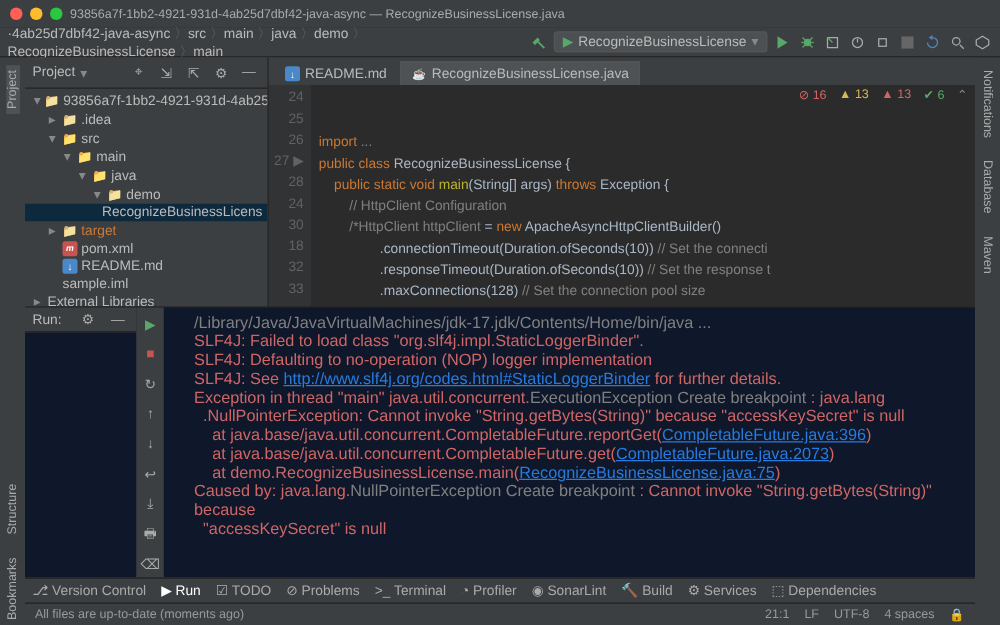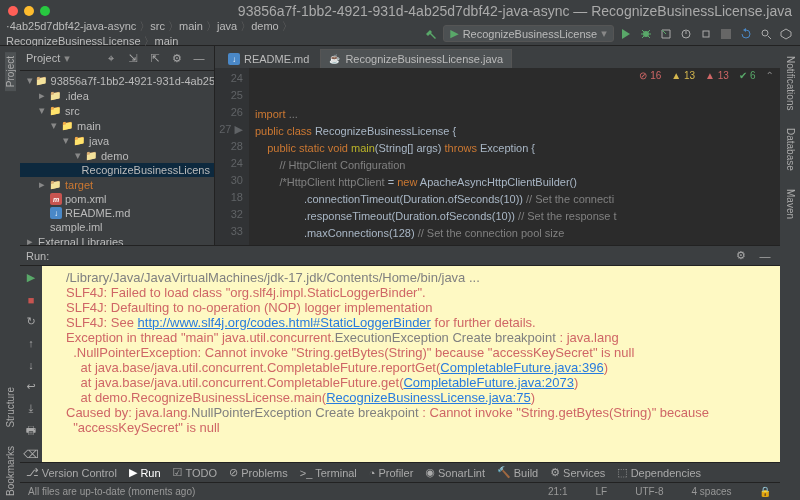--- a/index.html
+++ b/index.html
@@ -1,21 +1,21 @@
 <!DOCTYPE html>
 <html><head>
 <meta charset="utf-8">
 <style>
 * { margin: 0; padding: 0; box-sizing: border-box; font-family: -apple-system, "Segoe UI", sans-serif; }
 body { background: #2b2b2b; color: #bbb; font-size: 11px; width: 800px; height: 500px; overflow: hidden; display: flex; flex-direction: column; }
 .titlebar { height: 22px; background: #3c3f41; display: flex; align-items: center; padding: 0 8px; gap: 6px; }
 .traffic { display: flex; gap: 6px; }
 .dot { width: 10px; height: 10px; border-radius: 50%; }
 .dot.r { background: #ff5f57; } .dot.y { background: #febc2e; } .dot.g { background: #28c840; }
-.title { flex: 1; text-align: right; color: #aaa; font-size: 14px; }
+.title { flex: 1; text-align: left; color: #aaa; font-size: 10px; }
 .navbar { height: 24px; background: #3c3f41; display: flex; align-items: center; padding: 0 6px; gap: 4px; border-bottom: 1px solid #222; font-size: 11px; }
 .crumb { color: #bbb; }
 .sep { color: #666; }
 .dropdown { background: #4c5052; border: 1px solid #555; padding: 1px 6px; border-radius: 3px; display: flex; align-items: center; gap: 4px; color: #bbb; }
 .navbar .spacer { flex: 1; }
 .icon-btn { width: 18px; height: 18px; display: flex; align-items: center; justify-content: center; cursor: pointer; color: #aaa; }
 .tri { width: 0; height: 0; border-style: solid; }
 .tri.play { border-width: 5px 0 5px 8px; border-color: transparent transparent transparent #59a869; }
 .body { flex: 1; display: flex; min-height: 0; }
 .leftbar, .rightbar { width: 20px; background: #3c3f41; display: flex; flex-direction: column; align-items: center; padding-top: 6px; gap: 10px; }
@@ -39,31 +39,31 @@
 .editor { flex: 1; display: flex; flex-direction: column; background: #2b2b2b; min-width: 0; }
 .tabs { display: flex; background: #3c3f41; height: 22px; align-items: flex-end; padding-left: 4px; gap: 2px; }
 .tab { padding: 3px 8px; background: #3c3f41; font-size: 11px; display: flex; align-items: center; gap: 4px; cursor: pointer; border: 1px solid transparent; border-bottom: none; }
 .tab.active { background: #4e5254; border-color: #555; }
 .code { flex: 1; display: flex; font-family: "JetBrains Mono", Menlo, monospace; font-size: 11px; overflow: hidden; position: relative; }
 .gutter { width: 34px; background: #313335; color: #606366; text-align: right; padding: 2px 6px 2px 2px; line-height: 17px; user-select: none; }
 .lines { flex: 1; padding: 2px 0 2px 6px; line-height: 17px; white-space: pre; overflow: hidden; color: #a9b7c6; margin-top: 36px; }
 .kw { color: #cc7832; } .cmt { color: #808080; } .ann { color: #bbb529; }
 .code-status { position: absolute; top: 2px; right: 6px; display: flex; gap: 10px; font-size: 10px; text-align: right; }
 .sico.err { color: #cf6666; } .sico.warn { color: #d6b84e; } .sico.typo { color: #59a869; }
-.runpane { flex: 1; display: flex; flex-direction: column; background: #fef9c3; min-height: 0; }
+.runpane { flex: 1; display: flex; flex-direction: row; background: #0f172a; min-height: 0; }
 .run-head { display: flex; align-items: center; background: #3c3f41; border-bottom: 1px solid #222; height: 20px; padding: 0 6px; gap: 6px; }
 .run-tab { padding: 2px 8px; background: #4e5254; font-size: 11px; }
 .run-body { flex: 1; display: flex; min-height: 0; }
 .run-tools { width: 22px; background: #3c3f41; display: flex; flex-direction: column; align-items: center; padding-top: 4px; gap: 6px; }
 .console { flex: 1; font-family: Menlo, monospace; font-size: 13px; line-height: 15px; padding: 4px 24px; overflow: hidden; white-space: pre-wrap; color: #bbb; }
 .c-red { color: #cf6666; } .c-gray { color: #808080; } .c-link { color: #287bde; text-decoration: underline; cursor: pointer; }
 .toolstrip { height: 20px; background: #3c3f41; border-top: 1px solid #222; display: flex; align-items: center; padding: 0 6px; gap: 12px; font-size: 11px; }
 .ts-item { display: flex; align-items: center; gap: 3px; cursor: pointer; color: #aaa; }
 .ts-item.active { color: #fff; }
-.statusbar { height: 18px; background: #3c3f41; border-top: 1px solid #222; display: flex; align-items: center; padding: 0 8px; font-size: 10px; color: #999; gap: 28px; }
+.statusbar { height: 18px; background: #3c3f41; border-top: 1px solid #222; display: flex; align-items: center; padding: 0 8px; font-size: 10px; color: #999; gap: 12px; }
 .statusbar .spacer { flex: 1; }
 svg { display: block; }
 </style>
 </head>
 <body>
 
 <div class="titlebar">
   <div class="traffic">
     <div class="dot r"></div>
     <div class="dot y"></div>

